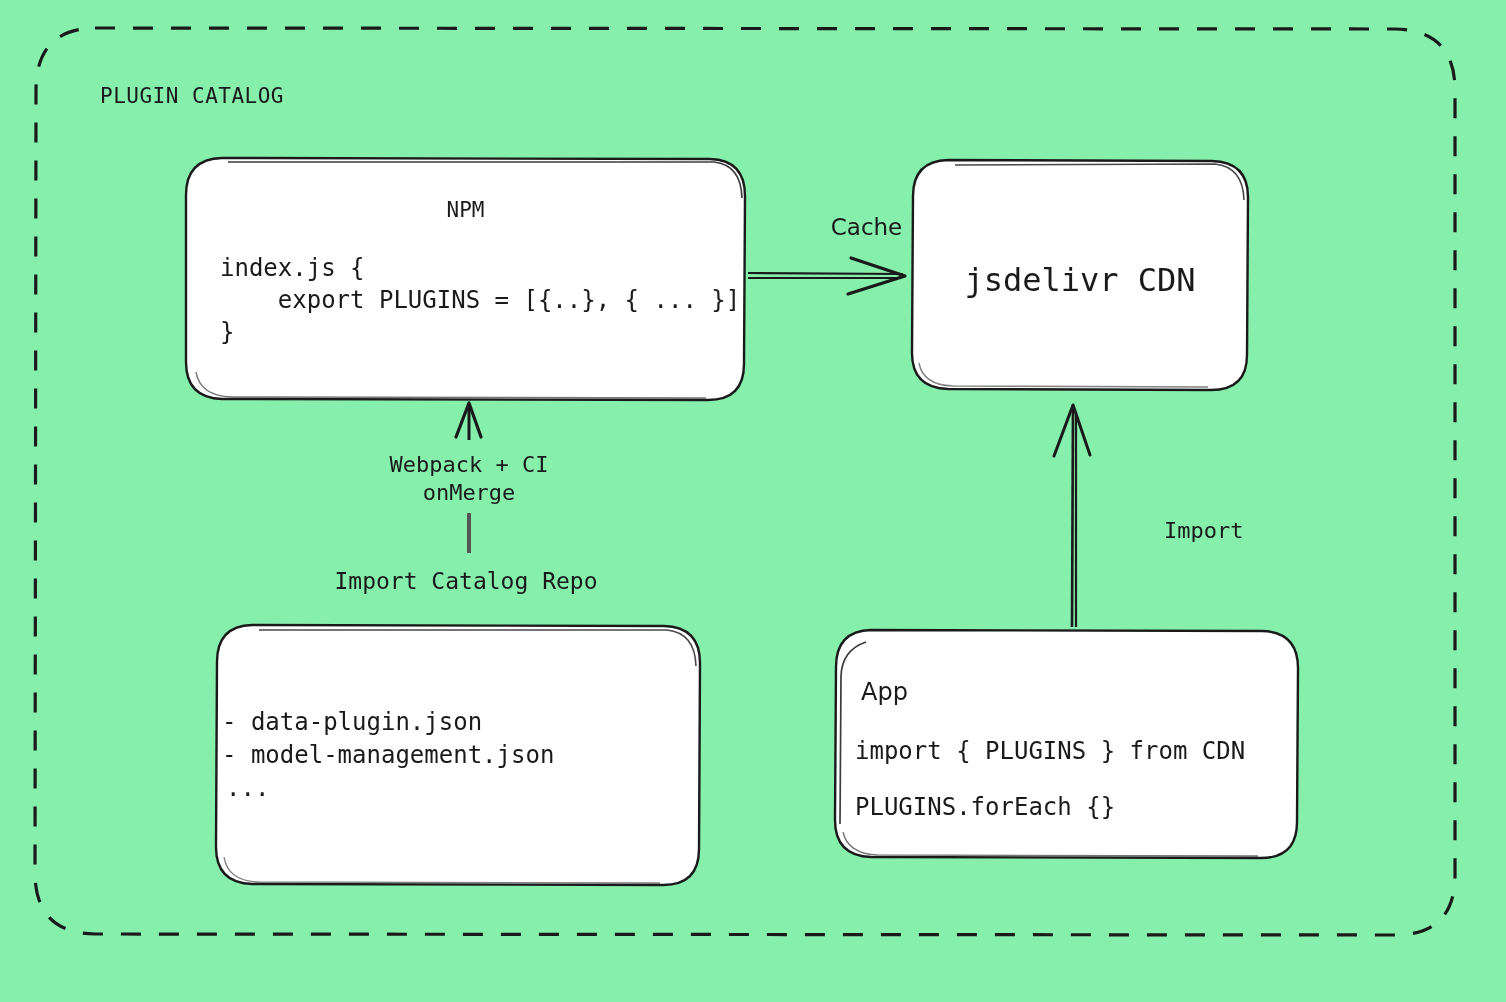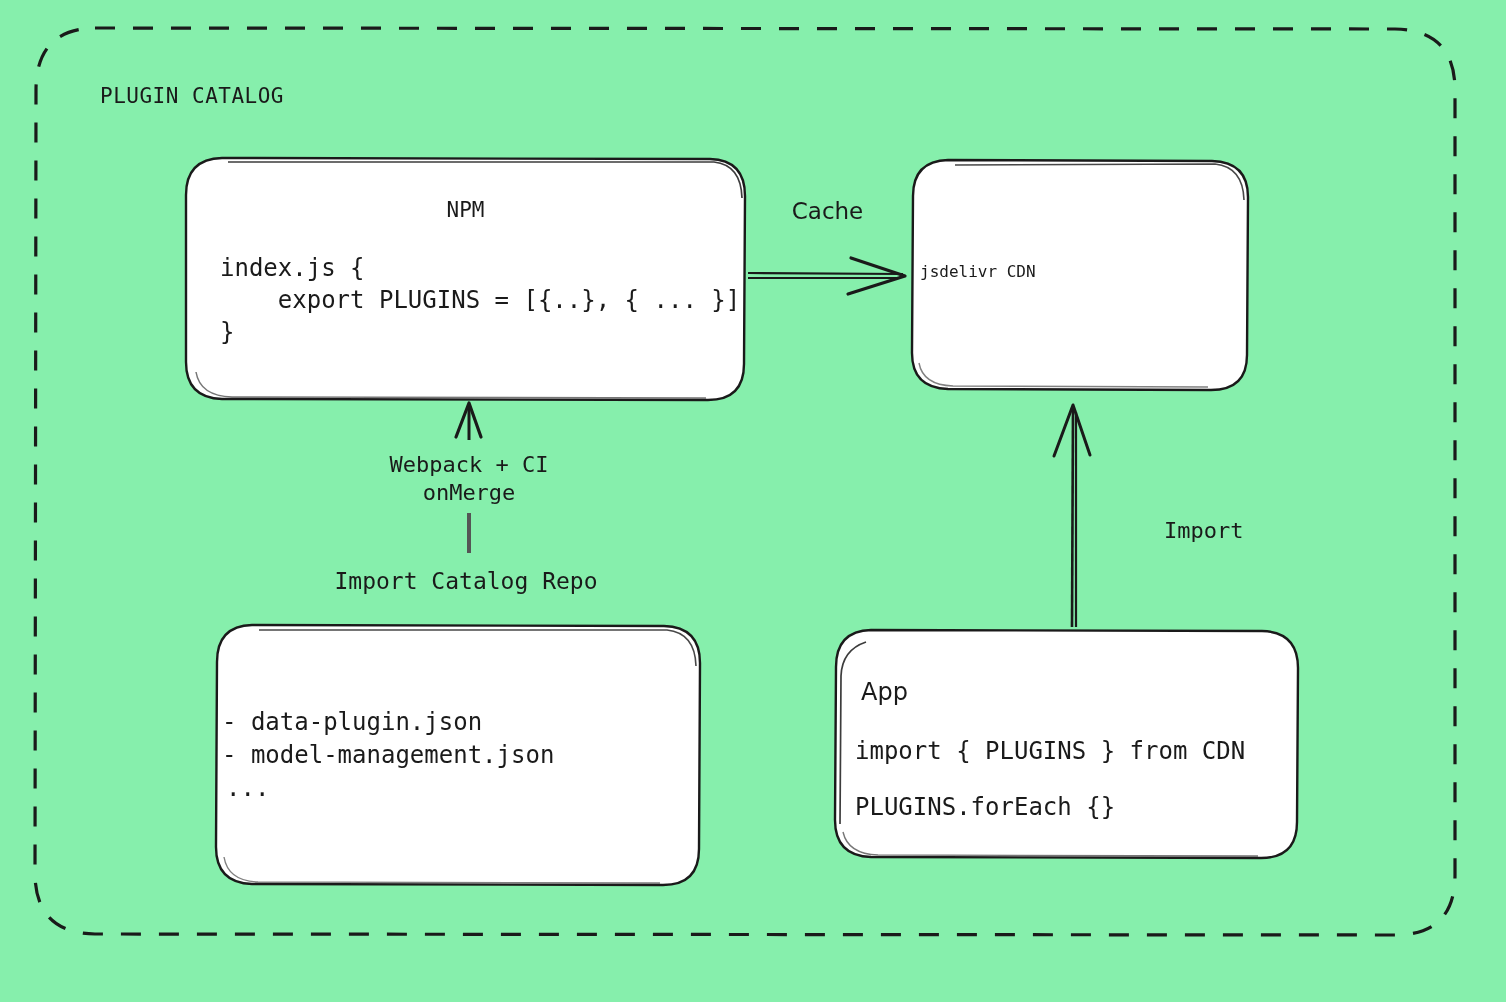--- a/index.html
+++ b/index.html
@@ -44,22 +44,22 @@
     letter-spacing: 0.5px;
   }
   .box-title-center {
     font-size: 21px;
     text-align: center;
   }
   .code-line {
     font-size: 24px;
   }
   .cdn-label {
-    font-size: 16px;
-    margin-left: 8px;
+    font-size: 32px;
+    text-align: center;
   }
   .edge-label-mono {
     font-size: 22px;
     text-align: center;
   }
   .edge-label-sans {
     font-size: 23px;
     text-align: center;
   }
   .outside-label {
@@ -137,21 +137,21 @@
   <div class="txt mono box-title-center" style="left:186px; top:200px; width:559px;">NPM</div>
 
   <div class="txt mono code-line" style="left:220px; top:256px;">index.js {</div>
 
   <div class="txt mono code-line" style="left:220px; top:288px;">    export PLUGINS = [{..}, { ... }]</div>
 
   <div class="txt mono code-line" style="left:220px; top:320px;">}</div>
 
   <div class="txt mono cdn-label" style="left:912px; top:264px; width:336px;">jsdelivr CDN</div>
 
-  <div class="txt sans edge-label-sans" style="left:745px; top:200px; width:165px;">Cache</div>
+  <div class="txt sans edge-label-sans" style="left:745px; top:216px; width:165px;padding-left:39px;">Cache</div>
 
   <div class="txt mono edge-label-mono" style="left:339px; top:454px; width:260px;">Webpack + CI</div>
 
   <div class="txt mono edge-label-mono" style="left:339px; top:482px; width:260px;">onMerge</div>
 
   <div class="txt mono outside-label" style="left:238px; top:570px; width:456px;">Import Catalog Repo</div>
 
   <div class="txt mono repo-line" style="left:222px; top:710px;">- data-plugin.json</div>
 
   <div class="txt mono repo-line" style="left:222px; top:743px;">- model-management.json</div>

